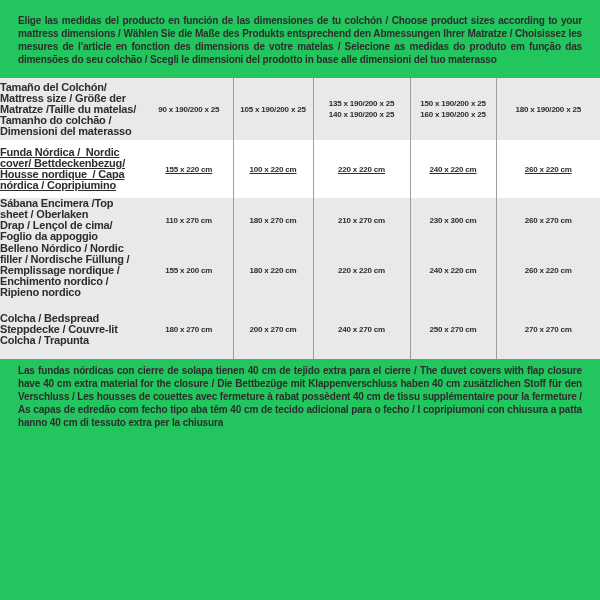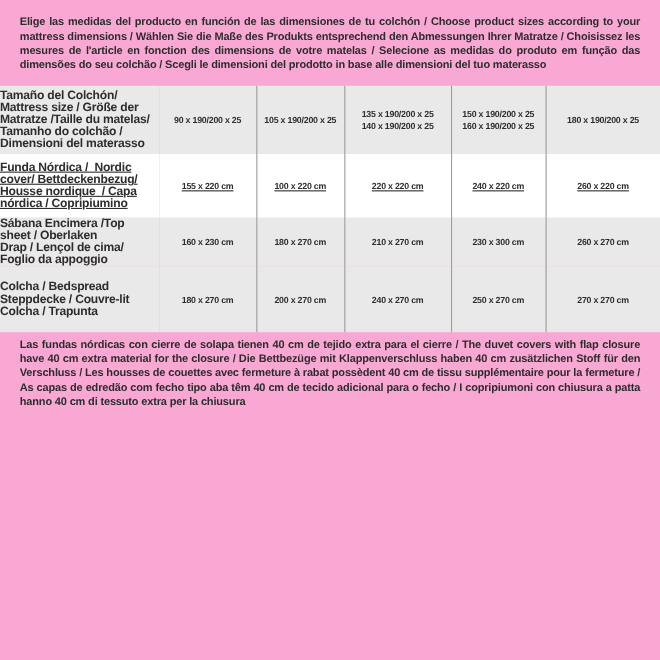--- a/index.html
+++ b/index.html
@@ -4,21 +4,21 @@
 <style>
   html, body {
     margin: 0;
     padding: 0;
     background: #ffffff;
   }
   .page {
     position: relative;
     width: 600px;
     height: 600px;
-    background: #f9a8d4;
+    background: #22c55e;
     font-family: "Liberation Sans", sans-serif;
     color: #2d2d2d;
     overflow: hidden;
   }
   .intro, .footnote {
     margin: 0;
     padding: 14px 18px 0 18px;
     font-size: 10px;
     font-weight: bold;
     line-height: 13px;
@@ -110,25 +110,37 @@
         <td class="val b">100 x 220 cm</td>
         <td class="val b">220 x 220 cm</td>
         <td class="val b">240 x 220 cm</td>
         <td class="val b">260 x 220 cm</td>
       </tr>
       <tr class="r3 stripe">
         <td class="lbl">Sábana Encimera /Top
 sheet / Oberlaken
 Drap / Lençol de cima/
 Foglio da appoggio</td>
-        <td class="val">160 x 230 cm</td>
+        <td class="val">110 x 270 cm</td>
         <td class="val b">180 x 270 cm</td>
         <td class="val b">210 x 270 cm</td>
         <td class="val b">230 x 300 cm</td>
         <td class="val b">260 x 270 cm</td>
+      </tr>
+      <tr class="r5 stripe">
+        <td class="lbl">Belleno Nórdico / Nordic
+filler / Nordische Füllung /
+Remplissage nordique /
+Enchimento nordico /
+Ripieno nordico</td>
+        <td class="val">155 x 200 cm</td>
+        <td class="val b">180 x 220 cm</td>
+        <td class="val b">220 x 220 cm</td>
+        <td class="val b">240 x 220 cm</td>
+        <td class="val b">260 x 220 cm</td>
       </tr>
       <tr class="r7 stripe">
         <td class="lbl">Colcha / Bedspread
 Steppdecke / Couvre-lit
 Colcha / Trapunta</td>
         <td class="val">180 x 270 cm</td>
         <td class="val b">200 x 270 cm</td>
         <td class="val b">240 x 270 cm</td>
         <td class="val b">250 x 270 cm</td>
         <td class="val b">270 x 270 cm</td>

